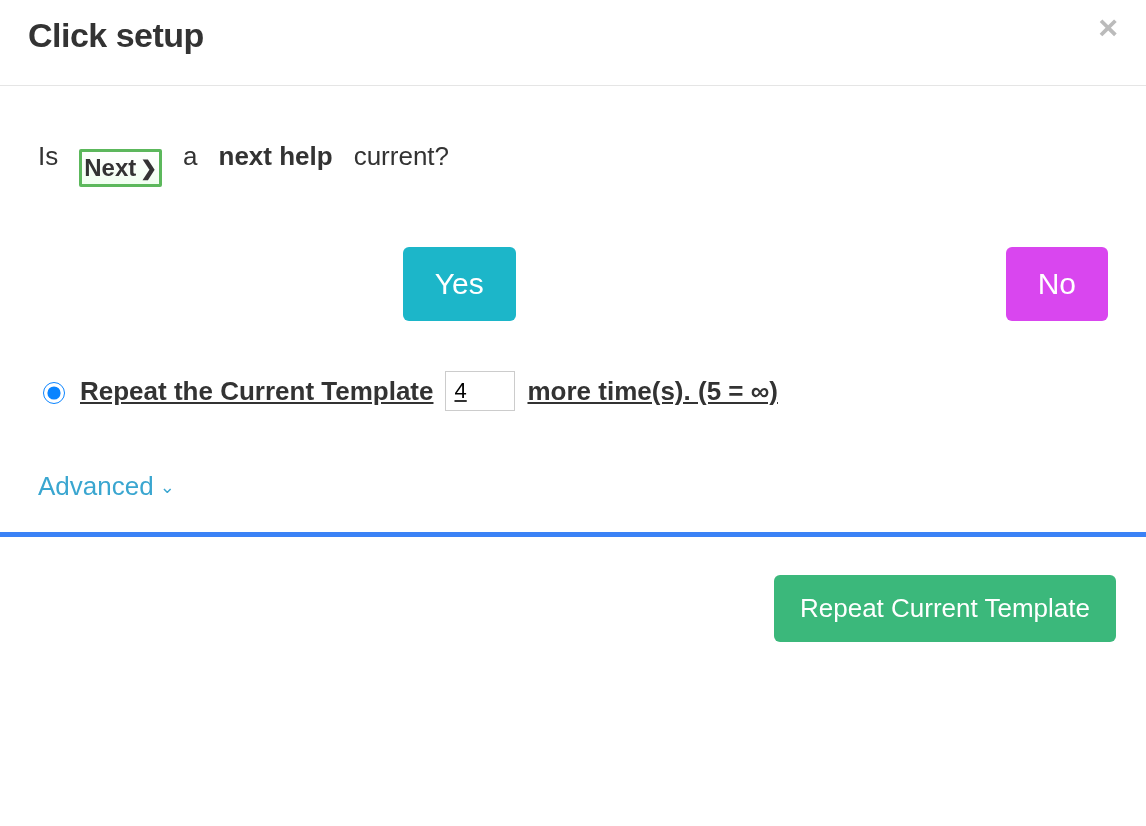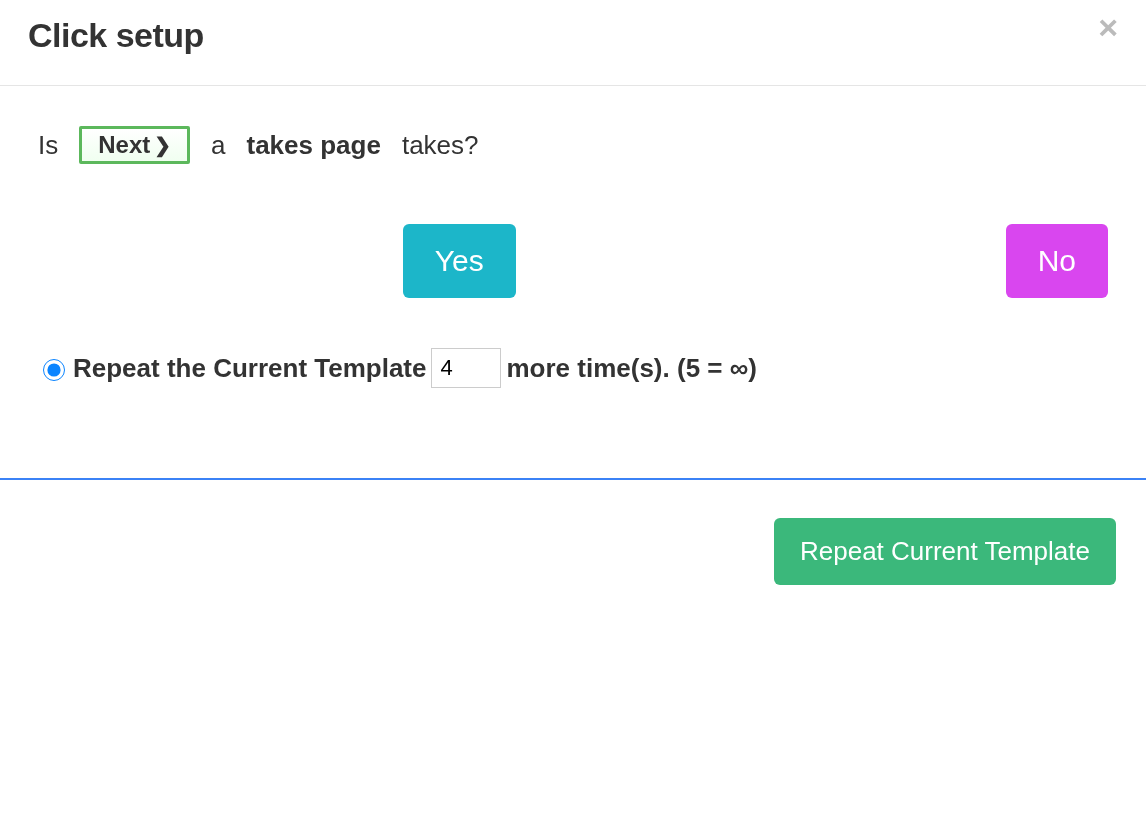--- a/index.html
+++ b/index.html
@@ -48,25 +48,26 @@
     align-items: center;
     flex-wrap: wrap;
     gap: 21px;
     font-size: 26px;
   }
   .next-chip {
     display: inline-flex;
     align-items: center;
     border: 3px solid #5cb85c;
     background: linear-gradient(#ffffff, #f0fff0);
-    padding: 2px 16px;
+    padding: 2px 2px;
     border-radius: 2px;
     font-weight: 600;
     color: #333;
     font-size: 24px;
+    margin-top: 23px;
   }
   .next-chip .chev {
     font-weight: 900;
     margin-left: 4px;
     font-size: 20px;
   }
   .bold { font-weight: 700; }
   .btn-row {
     display: flex;
     justify-content: flex-end;
@@ -94,25 +95,26 @@
     color: #333;
     margin-bottom: 50px;
   }
   .link {
     color: #3aa6d0;
     cursor: pointer;
   }
   .repeat-line {
     display: flex;
     align-items: center;
-    gap: 5px;
+    gap: 12px;
     font-size: 26px;
     font-weight: 700;
     color: #333;
     margin-bottom: 60px;
+    text-decoration: underline;
   }
   .radio {
     width: 22px;
     height: 22px;
     accent-color: #0a84ff;
   }
   .num-input {
     width: 70px;
     height: 40px;
     border: 1px solid #ccc;
@@ -125,21 +127,21 @@
     font-size: 26px;
     cursor: pointer;
     display: inline-flex;
     align-items: center;
     gap: 6px;
   }
   .advanced .chev-down {
     font-size: 18px;
   }
   .modal-footer {
-    border-top: 2px solid #3b82f6;
+    border-top: 5px solid #3b82f6;
     padding: 38px 30px;
     display: flex;
     justify-content: flex-end;
   }
   .btn-primary {
     background: #3bb87b;
     color: #fff;
     border: none;
     border-radius: 6px;
     padding: 18px 26px;
@@ -159,37 +161,41 @@
 
   <div class="modal-body">
 
     <div class="question-line">
       <span>Is</span>
       <span class="next-chip">
         <span>Next</span>
         <span class="chev">❯</span>
       </span>
       <span>a</span>
-      <span class="bold">takes page</span>
-      <span>takes?</span>
+      <span class="bold">next help</span>
+      <span>current?</span>
     </div>
 
     <div class="btn-row">
       <button class="btn btn-yes">Yes</button>
       <button class="btn btn-no">No</button>
     </div>
 
 
     <div class="repeat-line">
       <input type="radio" class="radio" checked="" style="">
       <span>Repeat the Current Template</span>
       <input type="text" class="num-input" value="4" style="">
       <span>more time(s). (5 = ∞)</span>
     </div>
 
+    <div class="advanced">
+      <span>Advanced</span>
+      <span class="chev-down">⌄</span>
+    </div>
 
   </div>
 
   <div class="modal-footer">
     <button class="btn-primary">Repeat Current Template</button>
   </div>
 
 </div>
 
 </body></html>

